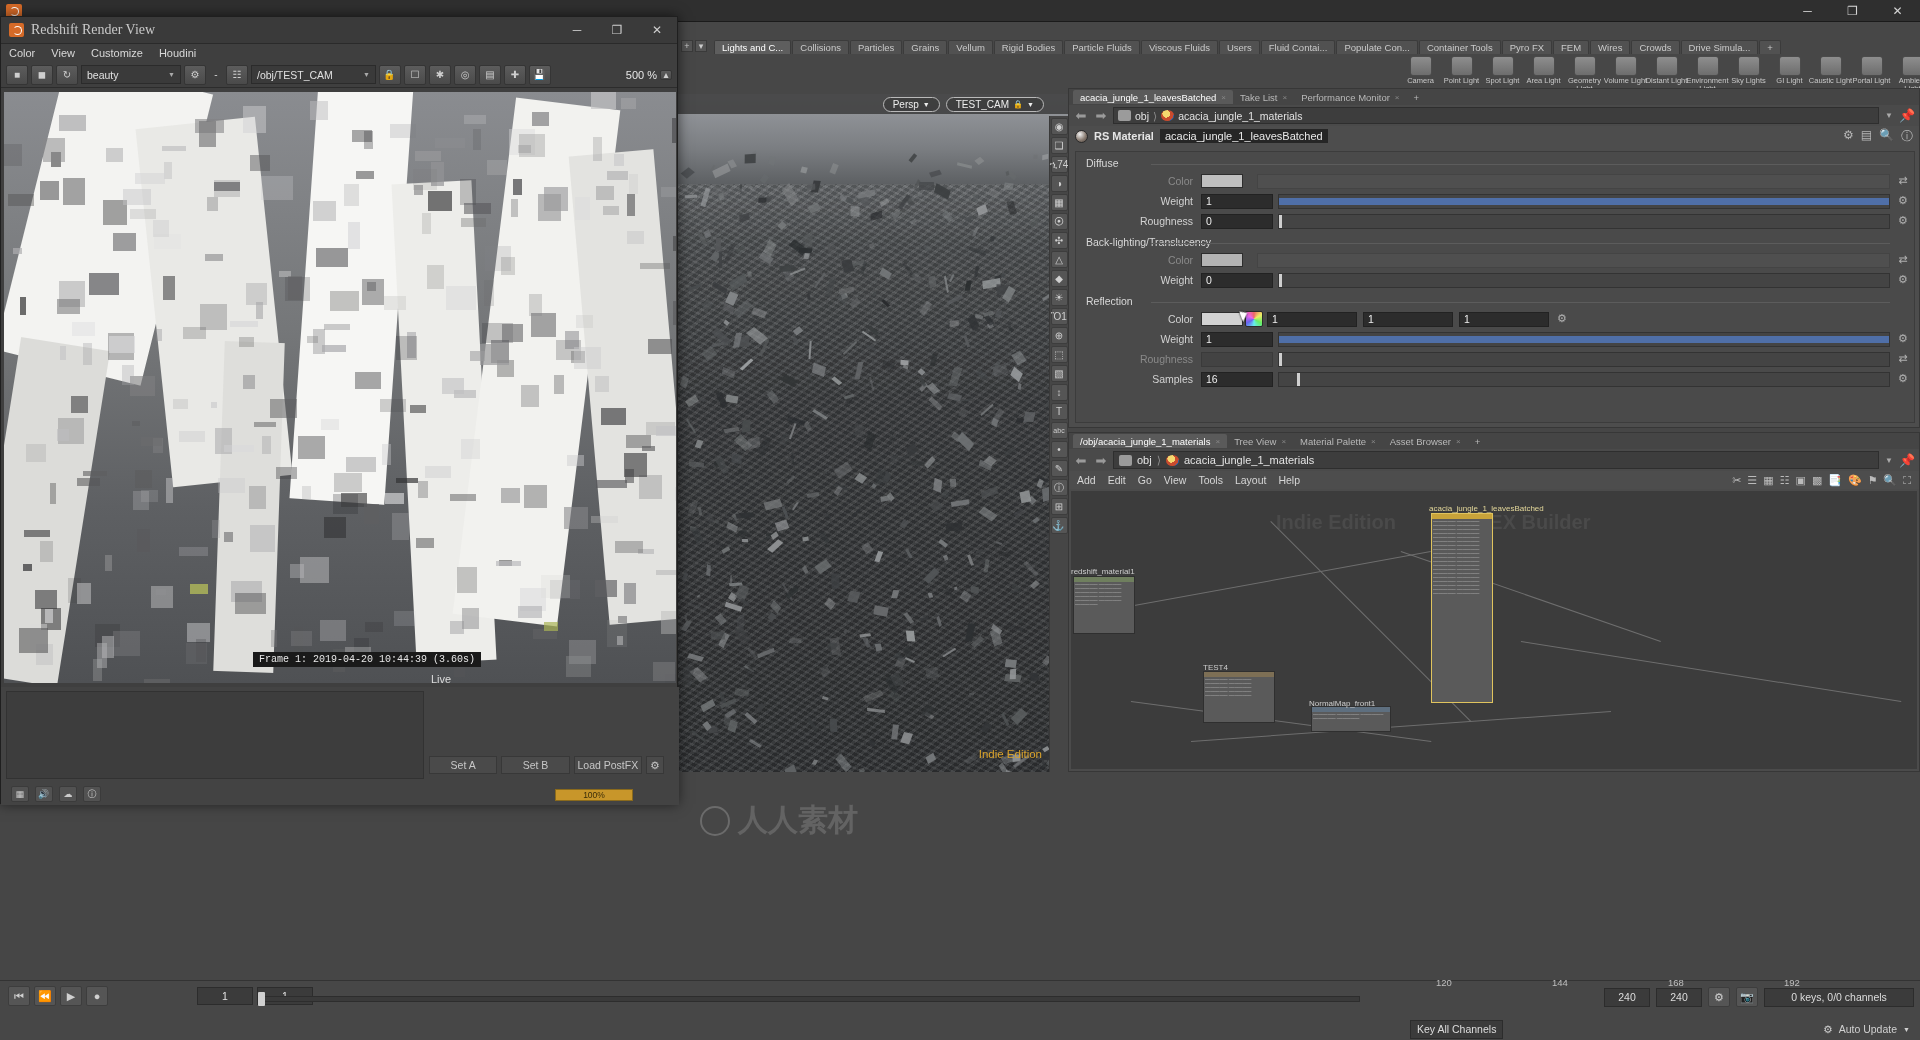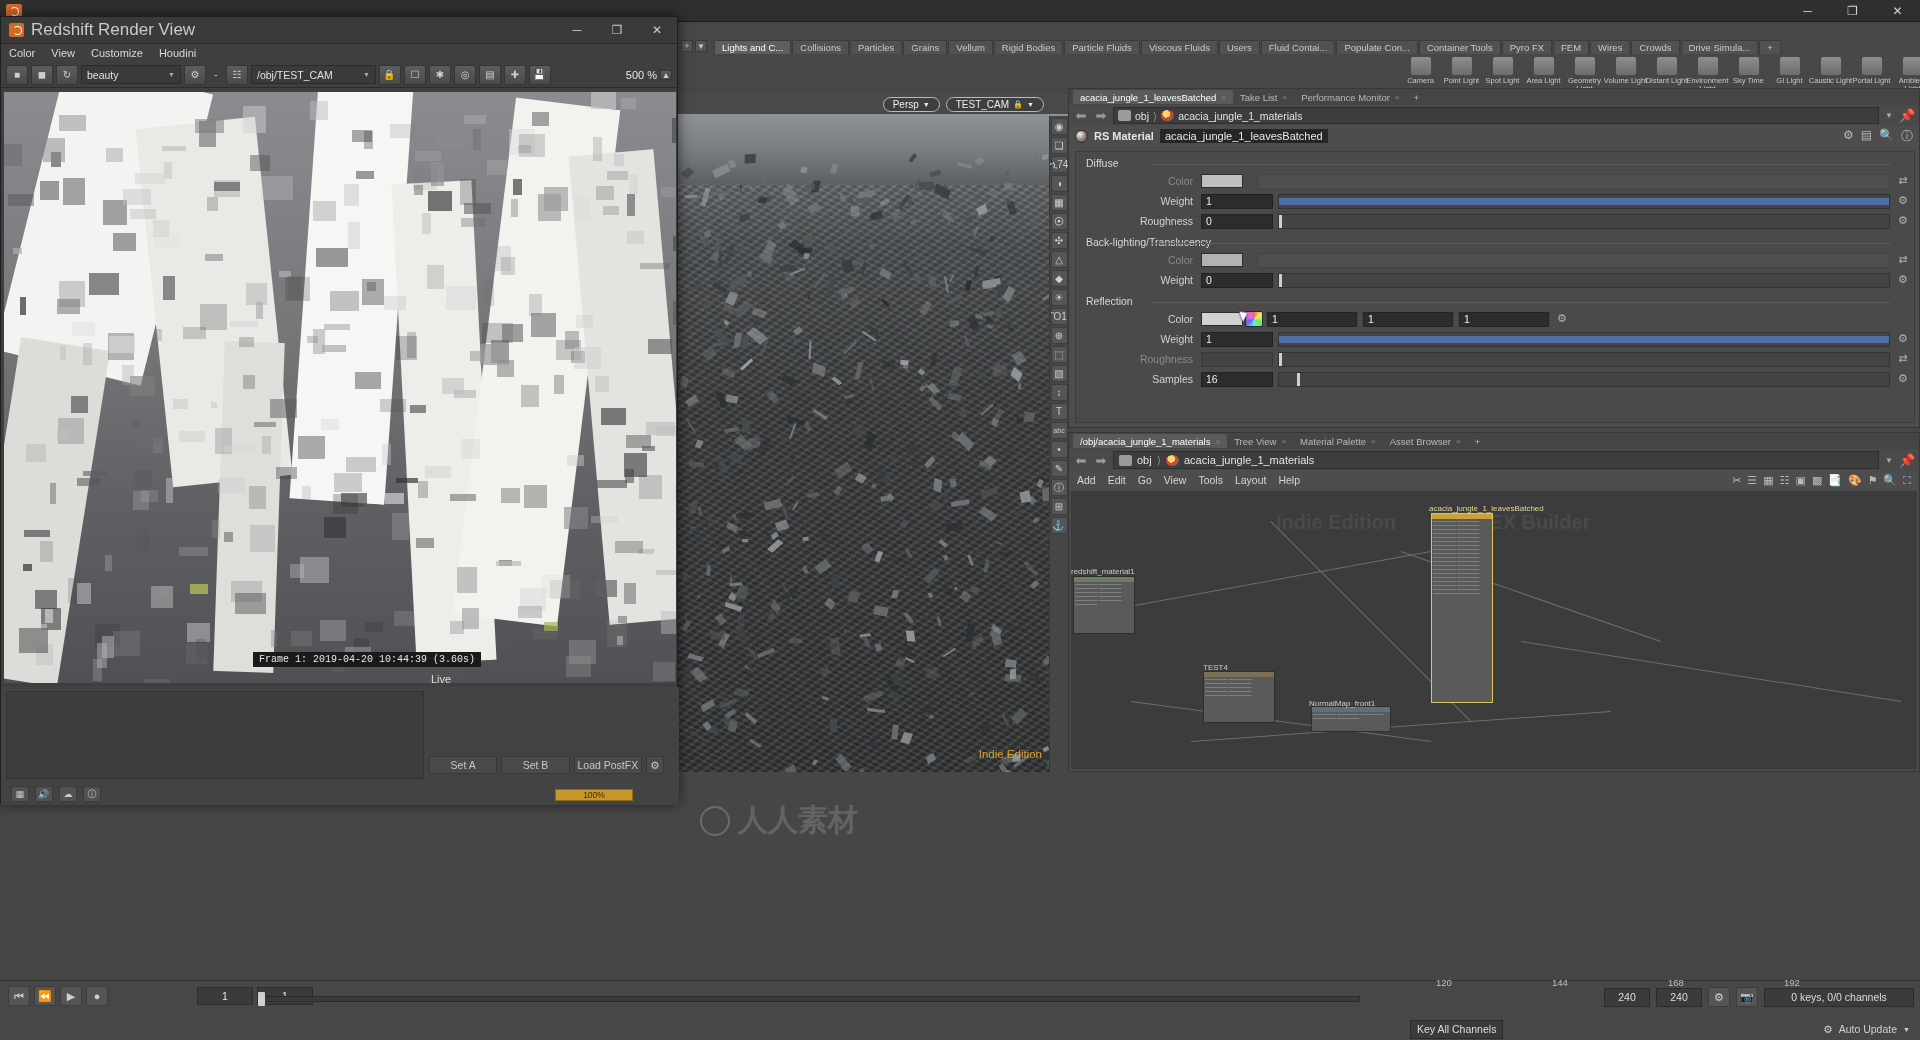--- a/index.html
+++ b/index.html
@@ -157,21 +157,21 @@
   #ticks span { position:absolute; }
   #pb-right { position:absolute; right:6px; top:3px; display:flex; align-items:center; gap:6px;}
   .pb-rt-field { height:19px;background:#3b3b3b;border:1px solid #2c2c2c;color:#ddd;font-size:10.5px;display:flex;align-items:center;padding:0 6px;}
   #status-row { position:absolute; left:0; bottom:2px; height:18px; width:100%; display:flex; align-items:center; padding-left:6px; gap:8px; font-size:10.5px; color:#d0d0d0;}
 
   
   #rs-window { position:absolute; left:0; top:16px; width:678px; height:788px; background:#3f3f3f; border:1px solid #1f1f1f; box-shadow:0 0 12px rgba(0,0,0,.6);}
   #rs-title { height:27px; background:#3a3a3a; display:flex; align-items:center; border-bottom:1px solid #2a2a2a;}
   #rs-title .rico { width:15px;height:14px;margin:0 7px 0 8px; border-radius:2px; background:#d56a28; position:relative; flex:none;}
   #rs-title .rico:after{content:"";position:absolute;left:4px;top:3px;width:7px;height:7px;border:1.5px solid #fff;border-radius:50%;border-left-color:transparent;}
-  #rs-title-text { font-size:17px;color:#c9c9c9;}
+  #rs-title-text { font-size:14px;color:#c9c9c9;font-family:Liberation Serif, serif;}
   #rs-wbtns { margin-left:auto; display:flex; height:100%;}
   #rs-wbtns div { width:40px;height:100%;display:flex;align-items:center;justify-content:center;color:#cfcfcf;font-size:12px;}
   #rs-menu { height:18px; display:flex; align-items:center; gap:16px; padding-left:8px; background:#3f3f3f; font-size:11px; color:#d8d8d8;}
   #rs-toolbar { height:26px; background:#3f3f3f; display:flex; align-items:center; gap:3px; padding:0 5px; border-bottom:1px solid #2c2c2c;}
   .rs-tb { width:22px;height:20px; background:linear-gradient(#5c5c5c,#4a4a4a); border:1px solid #353535; border-radius:2px; color:#cfcfcf; font-size:10px; display:flex;align-items:center;justify-content:center; flex:none;}
   .rs-combo { height:19px; background:#3a3a3a; border:1px solid #2b2b2b; color:#e0e0e0; font-size:10.5px; display:flex; align-items:center; padding:0 5px; gap:6px;}
   .rs-combo .car { margin-left:auto; font-size:7px; color:#aaa;}
   #rs-zoom { margin-left:auto; display:flex; align-items:center; gap:3px;}
   #rs-zoom .zval { font-size:11px; color:#e6e6e6;}
   #rs-render {
@@ -321,21 +321,21 @@
         <div class="shelf-item">
           <div class="sico"></div>
           <div class="lbl">Distant Light</div>
         </div>
         <div class="shelf-item">
           <div class="sico"></div>
           <div class="lbl">Environment Light</div>
         </div>
         <div class="shelf-item">
           <div class="sico"></div>
-          <div class="lbl">Sky Time</div>
+          <div class="lbl">Sky Lights</div>
         </div>
         <div class="shelf-item">
           <div class="sico"></div>
           <div class="lbl">GI Light</div>
         </div>
         <div class="shelf-item">
           <div class="sico"></div>
           <div class="lbl">Caustic Light</div>
         </div>
         <div class="shelf-item">

